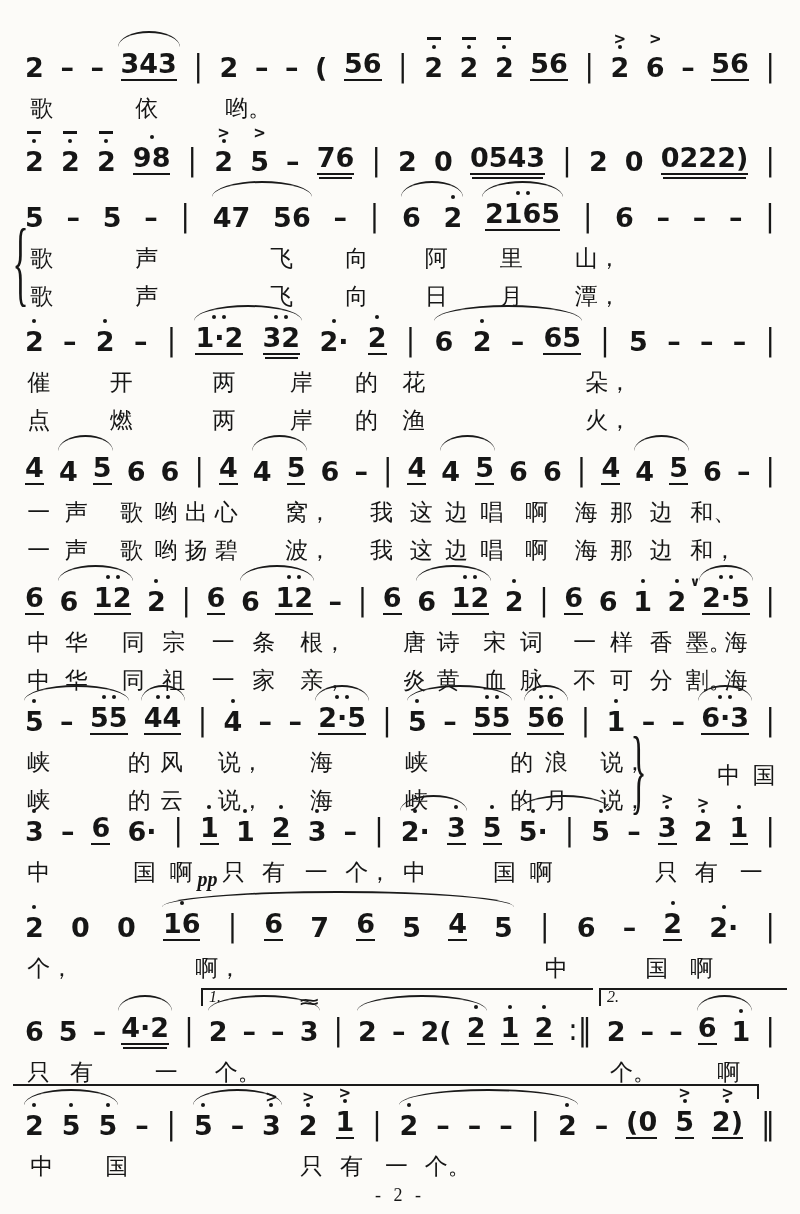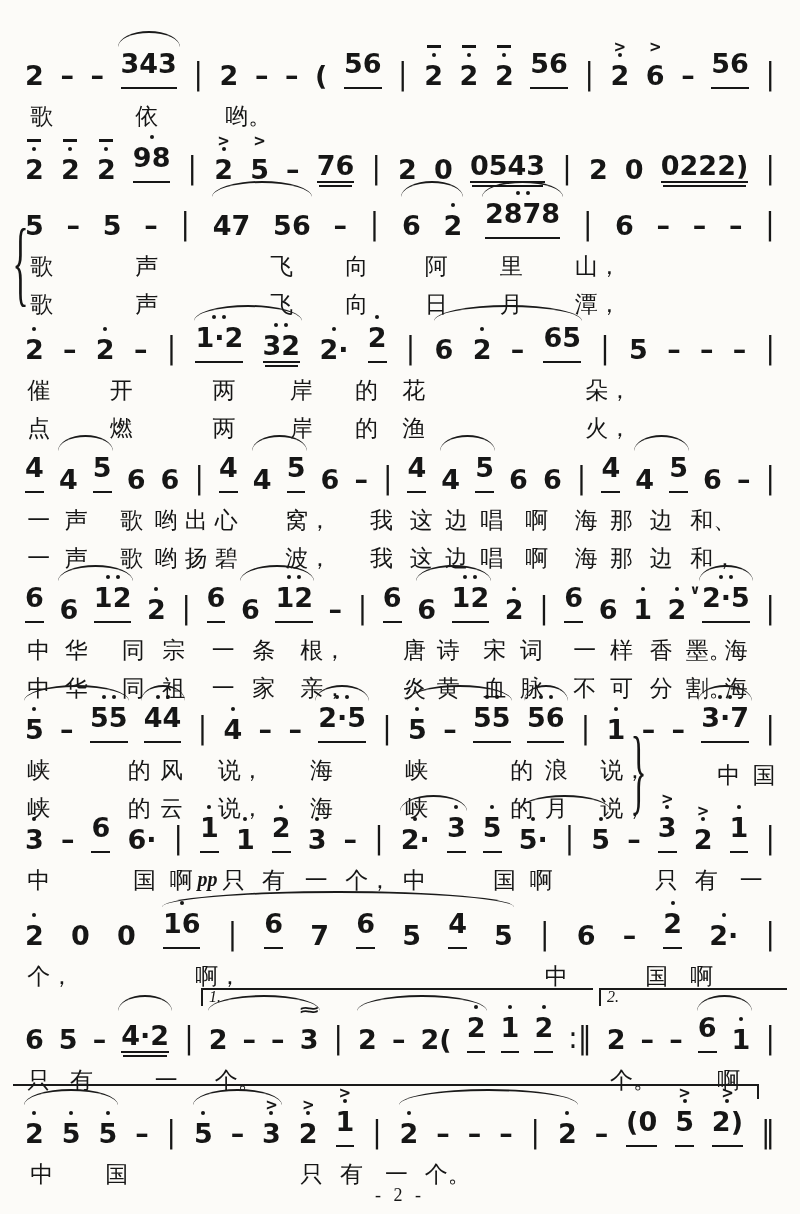--- a/index.html
+++ b/index.html
@@ -4,21 +4,21 @@
 <style>
   html,body{margin:0;padding:0;background:#e8e6e1;}
   #page{position:relative;width:800px;height:1214px;background:#fcfbf8;color:#161616;
         font-family:"DejaVu Sans",sans-serif;overflow:hidden;}
   .system{position:absolute;left:25px;right:25px;}
   .notes{position:relative;display:flex;justify-content:space-between;align-items:flex-end;
          padding:22px 0 8px;}
   .tok{position:relative;font-weight:bold;font-size:27px;line-height:1;white-space:nowrap;}
   .tok.bar{font-weight:500;font-size:28px;transform:scaleY(1.05);}
   .dg{display:inline-block;line-height:1;}
-  .u1 .dg{border-bottom:2.5px solid #161616;padding-bottom:10px;}
+  .u1 .dg{border-bottom:2.5px solid #161616;padding-bottom:2px;}
   .u2 .dg{border-bottom:2.5px solid #161616;padding-bottom:2px;position:relative;}
   .u2 .dg::after{content:"";position:absolute;left:2px;right:2px;bottom:-6px;
                  border-bottom:2px solid #161616;}
   .him{position:absolute;top:-9px;left:50%;transform:translateX(-50%);display:flex;gap:6px;}
   .him i{width:4px;height:4px;background:#161616;border-radius:50%;}
   .tenm{position:absolute;top:-17px;left:50%;transform:translateX(-50%);width:14px;height:2.5px;
         background:#161616;}
   .accm{position:absolute;top:-24px;left:50%;transform:translateX(-50%);
         font:bold 15px "DejaVu Sans",sans-serif;}
   .brm{position:absolute;top:-14px;right:-14px;font:bold 13px "DejaVu Sans",sans-serif;}
@@ -122,21 +122,21 @@
           <div class="tok"><span class="dg">–</span></div>
           <div class="tok bar"><span class="dg">|</span></div>
           <div class="tok"><span class="dg">47</span></div>
           <div class="tok"><span class="dg">56</span></div>
           <div class="tok"><span class="dg">–</span></div>
           <div class="tok bar"><span class="dg">|</span></div>
           <div class="tok"><span class="dg">6</span></div>
           <div class="tok"><span class="dg">2</span><div class="him">
               <i></i>
             </div></div>
-          <div class="tok u1"><span class="dg">2878</span><div class="him">
+          <div class="tok u1"><span class="dg">2165</span><div class="him">
               <i></i>
               <i></i>
             </div></div>
           <div class="tok bar"><span class="dg">|</span></div>
           <div class="tok"><span class="dg">6</span></div>
           <div class="tok"><span class="dg">–</span></div>
           <div class="tok"><span class="dg">–</span></div>
           <div class="tok"><span class="dg">–</span></div>
           <div class="tok bar"><span class="dg">|</span></div>
           <div class="slur" style="left: 187px; width: 100px; top: 3px;"></div>
@@ -412,21 +412,21 @@
           <div class="tok u1"><span class="dg">56</span><div class="him">
               <i></i>
               <i></i>
             </div></div>
           <div class="tok bar"><span class="dg">|</span></div>
           <div class="tok"><span class="dg">1</span><div class="him">
               <i></i>
             </div></div>
           <div class="tok"><span class="dg">–</span></div>
           <div class="tok"><span class="dg">–</span></div>
-          <div class="tok u1"><span class="dg">3·7</span><div class="him">
+          <div class="tok u1"><span class="dg">6·3</span><div class="him">
               <i></i>
               <i></i>
             </div></div>
           <div class="tok bar"><span class="dg">|</span></div>
           <div class="slur" style="left: -1px; width: 105px; top: 3px;"></div>
           <div class="slur" style="left: 116px; width: 44px; top: 3px;"></div>
           <div class="slur" style="left: 290px; width: 54px; top: 3px;"></div>
           <div class="slur" style="left: 382px; width: 105px; top: 3px;"></div>
           <div class="slur" style="left: 499px; width: 44px; top: 3px;"></div>
           <div class="slur" style="left: 673px; width: 54px; top: 3px;"></div>

